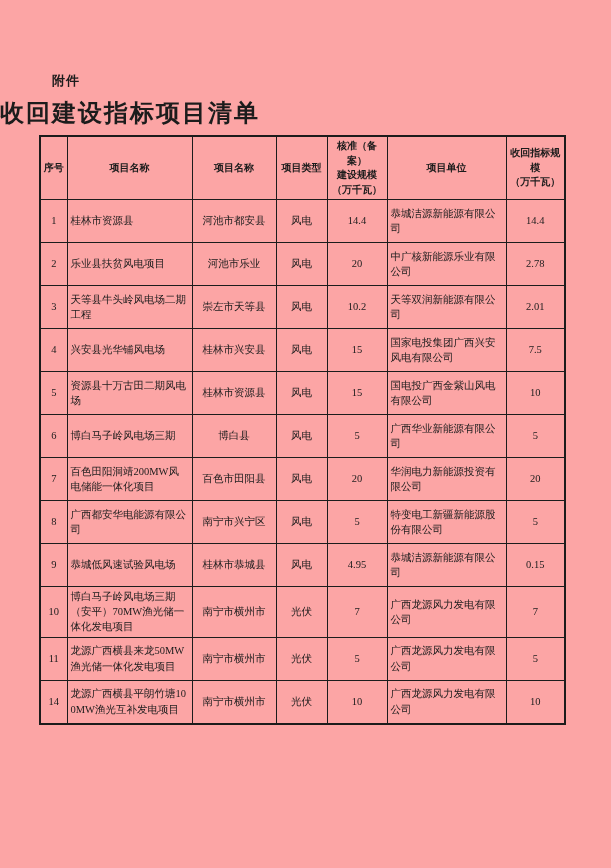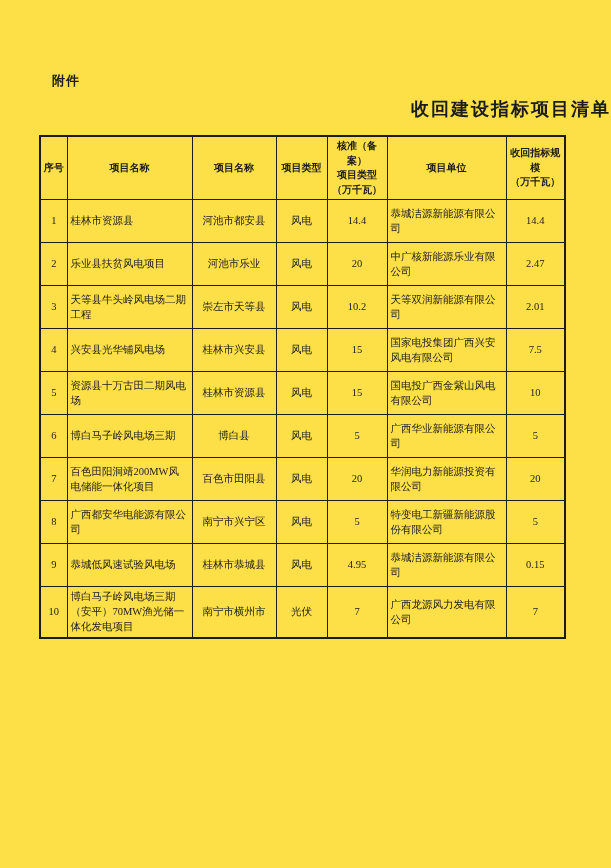--- a/index.html
+++ b/index.html
@@ -3,29 +3,29 @@
 <meta charset="utf-8">
 <style>
   html, body { margin: 0; padding: 0; }
   body {
     width: 611px; height: 868px;
     background: #ffffff;
     font-family: "Liberation Serif", "DejaVu Serif", serif;
     color: #1c1c1c;
     position: relative;
   }
-  .page { position: absolute; inset: 0; background: #fde047; }
+  .page { position: absolute; inset: 0; background: #fca5a5; }
   .attachment {
     position: absolute; left: 52px; top: 72px;
     font-size: 13px; font-weight: bold; letter-spacing: 1px;
   }
   .doc-title {
     position: absolute; left: 0; right: 0; top: 97px;
-    text-align: right;
-    font-size: 18px; font-weight: bold; letter-spacing: 2px;
+    text-align: left;
+    font-size: 24px; font-weight: bold; letter-spacing: 2px;
   }
   table.projects {
     position: absolute; left: 39px; top: 135px;
     width: 525px;
     border-collapse: collapse;
     table-layout: fixed;
     border: 2px solid #1c1c1c;
   }
   .projects th, .projects td {
     border: 1px solid #1c1c1c;
@@ -67,21 +67,21 @@
       <col style="width:119px">
       <col style="width:59px">
     </colgroup>
     <thead>
       <tr>
         <th>序号</th>
         <th>项目名称</th>
         <th>项目名称</th>
         <th>项目类型</th>
         <th>核准（备案）
-项目类型
+建设规模
 （万千瓦）</th>
         <th>项目单位</th>
         <th>收回指标规模
 （万千瓦）</th>
       </tr>
     </thead>
     <tbody>
         <tr>
           <td class="c">1</td>
           <td class="l">桂林市资源县</td>
@@ -91,21 +91,21 @@
           <td class="l">恭城洁源新能源有限公司</td>
           <td class="c">14.4</td>
         </tr>
         <tr>
           <td class="c">2</td>
           <td class="l">乐业县扶贫风电项目</td>
           <td class="c">河池市乐业</td>
           <td class="c">风电</td>
           <td class="c">20</td>
           <td class="l">中广核新能源乐业有限公司</td>
-          <td class="c">2.47</td>
+          <td class="c">2.78</td>
         </tr>
         <tr>
           <td class="c">3</td>
           <td class="l">天等县牛头岭风电场二期工程</td>
           <td class="c">崇左市天等县</td>
           <td class="c">风电</td>
           <td class="c">10.2</td>
           <td class="l">天等双润新能源有限公司</td>
           <td class="c">2.01</td>
         </tr>
@@ -165,16 +165,34 @@
         </tr>
         <tr>
           <td class="c">10</td>
           <td class="l">博白马子岭风电场三期（安平）70MW渔光储一体化发电项目</td>
           <td class="c">南宁市横州市</td>
           <td class="c">光伏</td>
           <td class="c">7</td>
           <td class="l">广西龙源风力发电有限公司</td>
           <td class="c">7</td>
         </tr>
+        <tr>
+          <td class="c">11</td>
+          <td class="l">龙源广西横县来龙50MW渔光储一体化发电项目</td>
+          <td class="c">南宁市横州市</td>
+          <td class="c">光伏</td>
+          <td class="c">5</td>
+          <td class="l">广西龙源风力发电有限公司</td>
+          <td class="c">5</td>
+        </tr>
+        <tr>
+          <td class="c">14</td>
+          <td class="l">龙源广西横县平朗竹塘100MW渔光互补发电项目</td>
+          <td class="c">南宁市横州市</td>
+          <td class="c">光伏</td>
+          <td class="c">10</td>
+          <td class="l">广西龙源风力发电有限公司</td>
+          <td class="c">10</td>
+        </tr>
       </tbody>
   </table>
 
 </div>
 
 </body></html>

